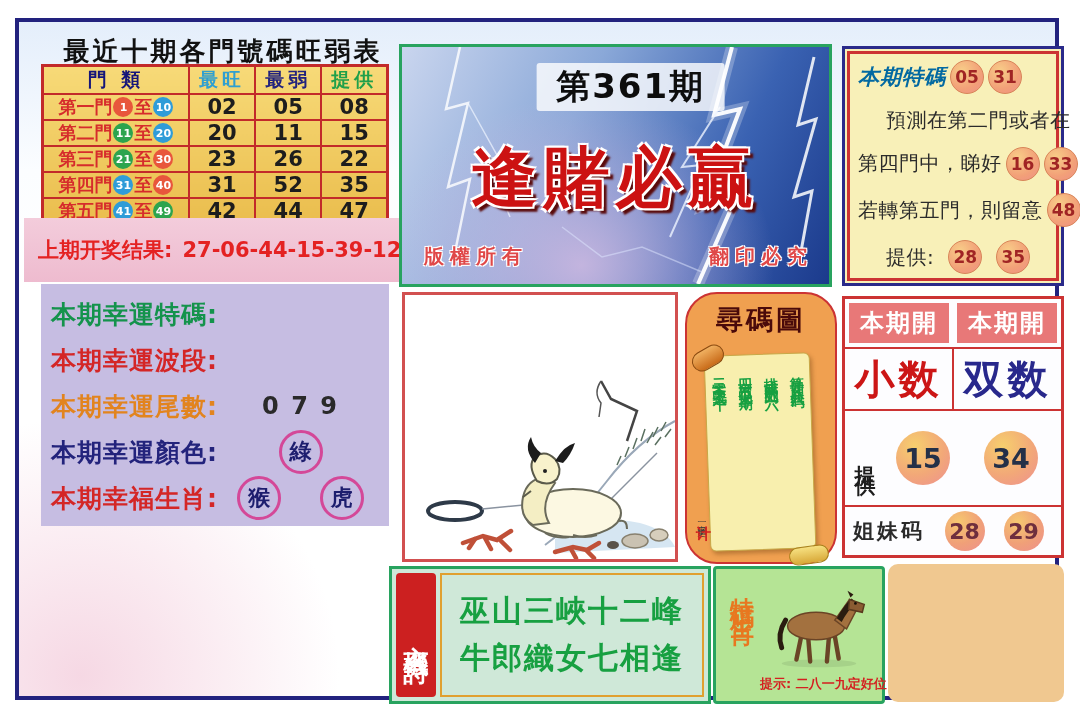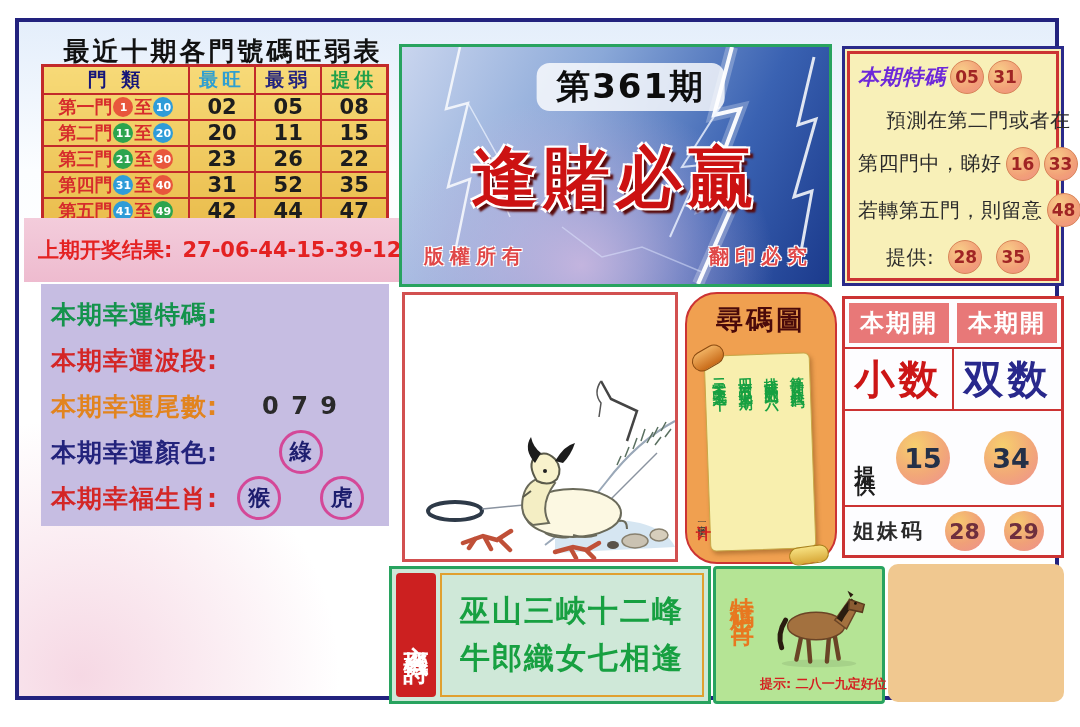--- a/index.html
+++ b/index.html
@@ -49,21 +49,21 @@
   .plainval { font-size:24px; font-weight:bold; color:#2a2a2a; letter-spacing:2px; }
 
   
   .banner { position:absolute; left:380px; top:22px; width:433px; height:243px;
     border:3px solid #28a35f; overflow:hidden;
     background:
       radial-gradient(ellipse at 42% 92%, rgba(205,185,225,0.9), rgba(205,185,225,0) 55%),
       linear-gradient(115deg,#c9d5ee 0%,#8aa8d8 38%,#3a62b2 72%,#1b3a8c 100%); }
   .banner svg.bolts { position:absolute; inset:0; }
   .issue { position:absolute; top:16px; left:50%; transform:translateX(-42%);
-    background:rgba(255,255,255,0.8); padding:1px 20px; border-radius:13px;
+    background:rgba(255,255,255,0.8); padding:1px 20px; border-radius:3px;
     font-size:34px; font-weight:bold; color:#0d0d0d; letter-spacing:2px; }
   .slogan { position:absolute; top:86px; width:100%; text-align:center;
     font-size:66px; font-weight:bold; color:#cc1212; letter-spacing:6px;
     text-shadow:-2px -2px 0 #fff, 2px -2px 0 #fff, -2px 2px 0 #fff, 2px 2px 0 #fff, 5px 5px 2px #5a0a0a; }
   .copyl, .copyr { position:absolute; bottom:14px; font-size:20px; font-weight:bold; color:#e04848;
     letter-spacing:6px; text-shadow:-1px -1px 0 #fff,1px -1px 0 #fff,-1px 1px 0 #fff,1px 1px 0 #fff; }
   .copyl { left:22px;margin-top:40px; } .copyr { right:16px; }
 
   
   .picture { position:absolute; left:383px; top:270px; width:276px; height:270px;
@@ -87,21 +87,21 @@
   .seal { position:absolute; left:8px; bottom:44px; writing-mode:vertical-rl;
     font-size:9px; color:#3a3a3a; letter-spacing:1px; }
   .sealchar { position:absolute; left:9px; bottom:22px; font-size:15px; font-weight:bold; color:#d42020; }
 
   
   .rtop { position:absolute; left:823px; top:24px; width:222px; height:240px;
     border:3px solid #2a2a8a; background:#f8f0b8; padding:2px; }
   .rtop .inner { width:100%; height:100%; border:3px solid #cc3333; padding:6px 6px 4px 8px;
     display:flex; flex-direction:column; justify-content:space-between; }
   .rrow { display:flex; align-items:center; gap:4px; white-space:nowrap; }
-  .rtop .tlabel { color:#6d28d9; font-weight:bold; font-size:21px; font-style:italic; letter-spacing:1px; }
+  .rtop .tlabel { color:#0369a1; font-weight:bold; font-size:21px; font-style:italic; letter-spacing:1px; }
   .rtop .btext { color:#2b2b2b; font-size:20px; letter-spacing:0.5px; }
   .ballsm { display:inline-flex; align-items:center; justify-content:center; flex:0 0 auto;
     width:34px; height:34px; border-radius:50%; color:#a02424; font-size:17px; font-weight:bold;
     background:radial-gradient(circle at 35% 30%, #f8cd88, #f2a078 60%, #ee8f86); border:1px solid #d88458; }
   .indent { padding-left:28px; }
 
   
   .rmid { position:absolute; left:823px; top:274px; width:222px; height:262px;
     border:3px solid #cc3333; background:#fdfdff; display:flex; flex-direction:column; }
   .rmid .hdrrow { display:flex; height:50px; border-bottom:2px solid #cc3333; }

